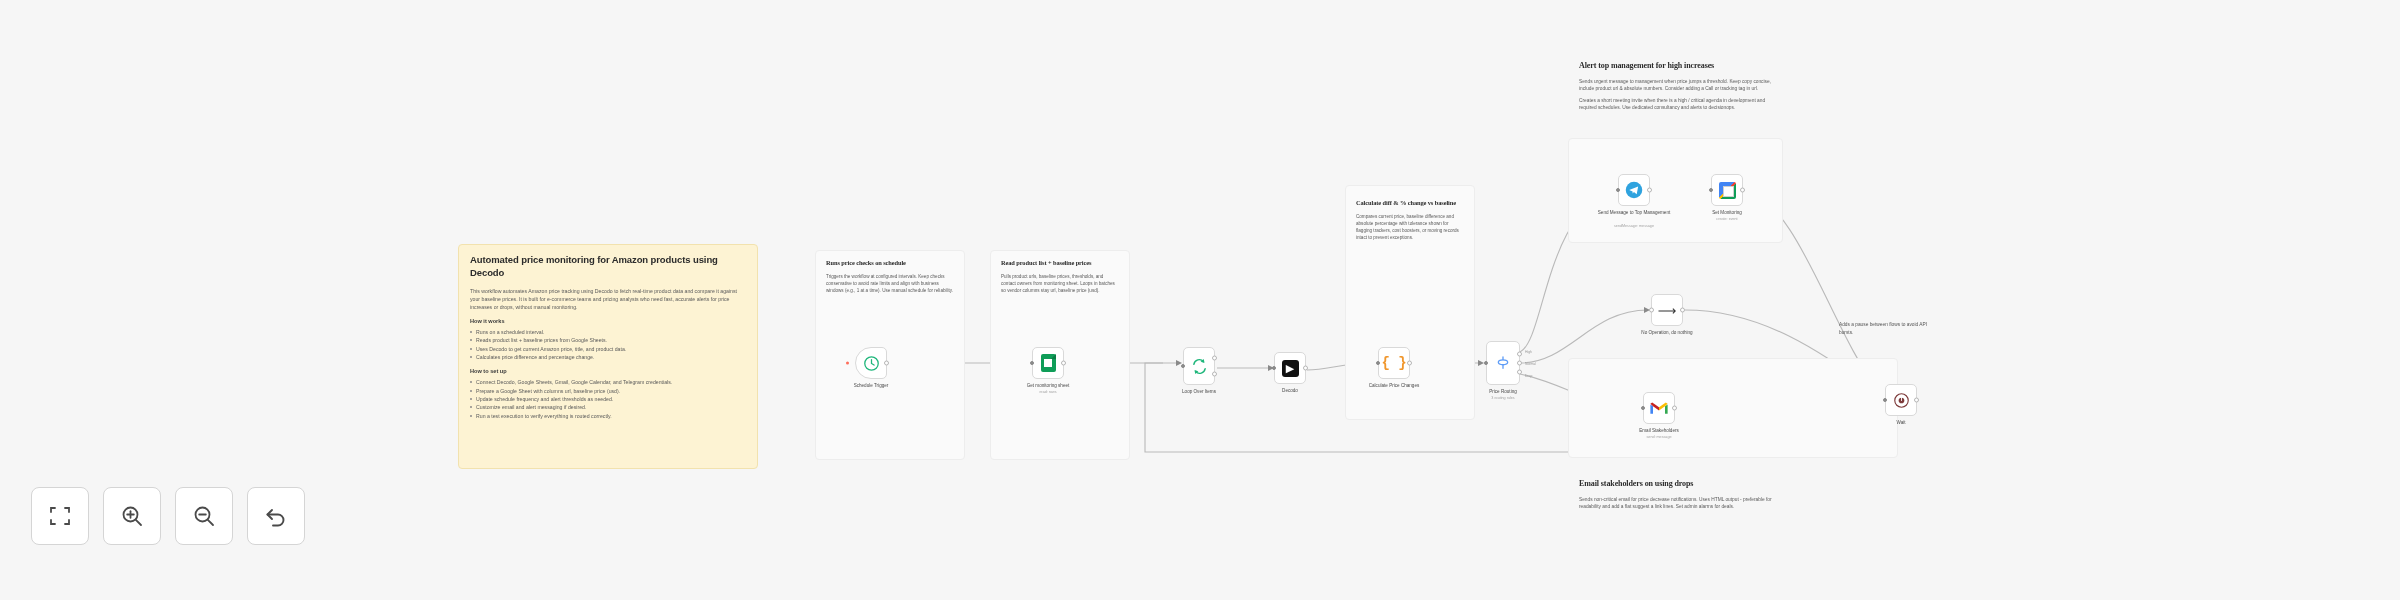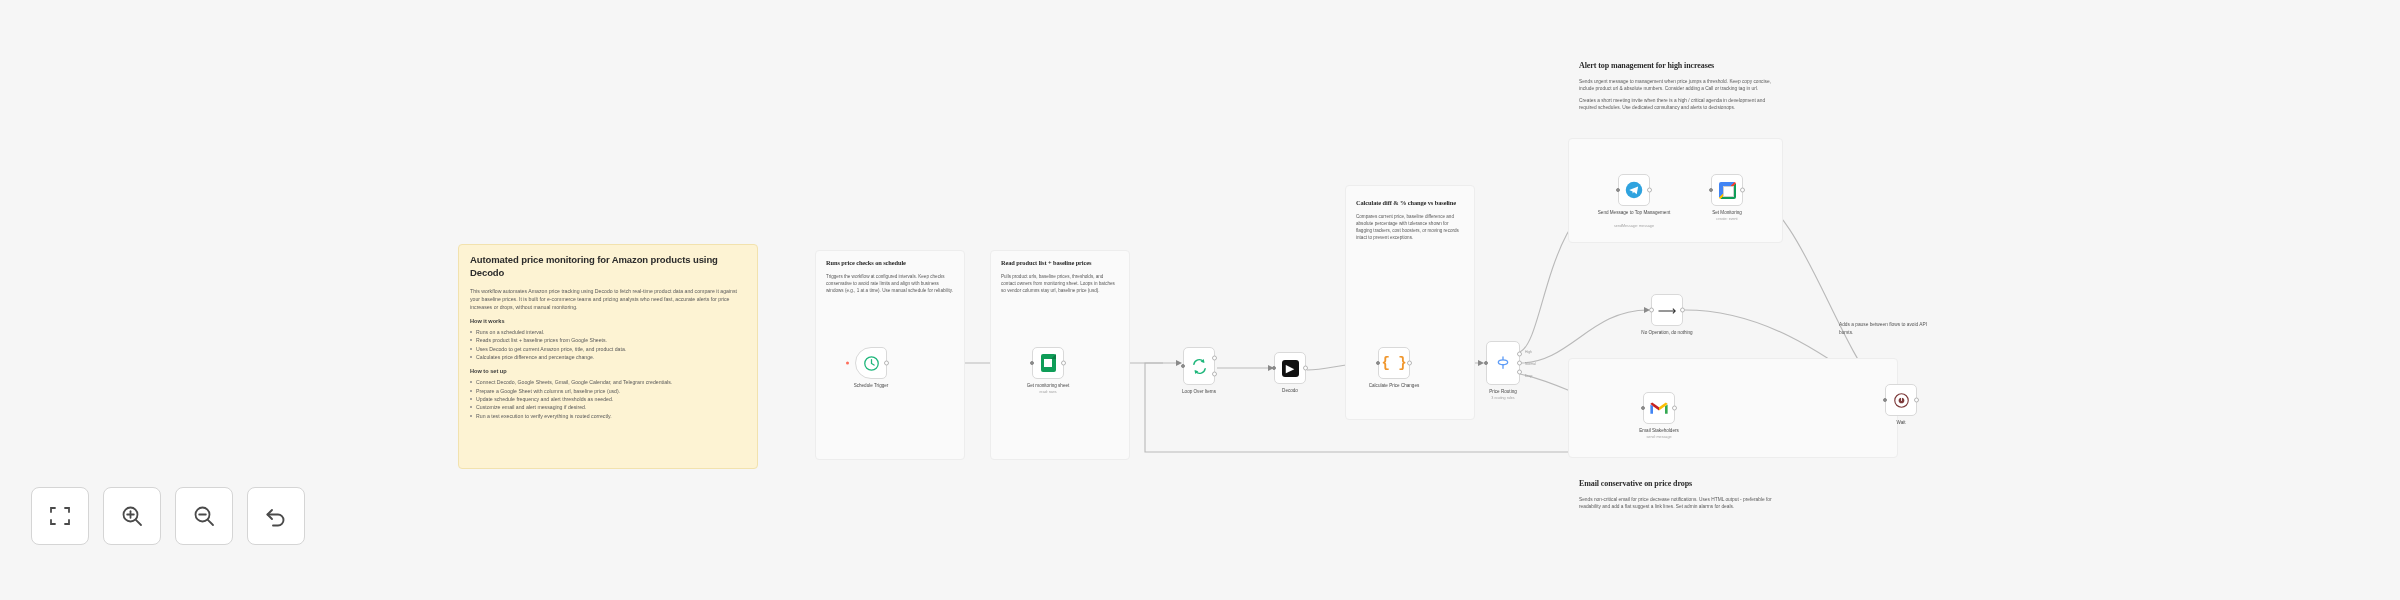--- a/index.html
+++ b/index.html
@@ -313,21 +313,21 @@
     <p>Compares current price, baseline difference and absolute percentage with tolerance shown for flagging trackers, cost boosters, or moving records intact to prevent exceptions.</p>
   </div>
 
   <div class="sticky plain" style="left:1568px; top:52px; width:215px; height:90px; background:transparent; border:none;">
     <h2>Alert top management for high increases</h2>
     <p>Sends urgent message to management when price jumps a threshold. Keep copy concise, include product url &amp; absolute numbers. Consider adding a Call or tracking tag in url.</p>
     <p>Creates a short meeting invite when there is a high / critical agenda in development and required schedules. Use dedicated consultancy and alerts to decisionops.</p>
   </div>
 
   <div class="sticky plain" style="left:1568px; top:470px; width:215px; height:75px; background:transparent; border:none;">
-    <h2>Email conservative on price drops</h2>
+    <h2>Email stakeholders on using drops</h2>
     <p>Sends non-critical email for price decrease notifications. Uses HTML output - preferable for readability and add a flat suggest a link lines. Set admin alarms for deals.</p>
   </div>
 
   <div class="sticky tiny" style="left:1828px; top:312px; width:110px; height:30px; background:transparent; border:none;">
     <p>Adds a pause between flows to avoid API bursts.</p>
   </div>
 
   <div class="node trigger" style="left:855px; top:347px;">
     <span class="trigger-dot"></span>
     <svg class="ic" width="17" height="17" viewBox="0 0 24 24">

